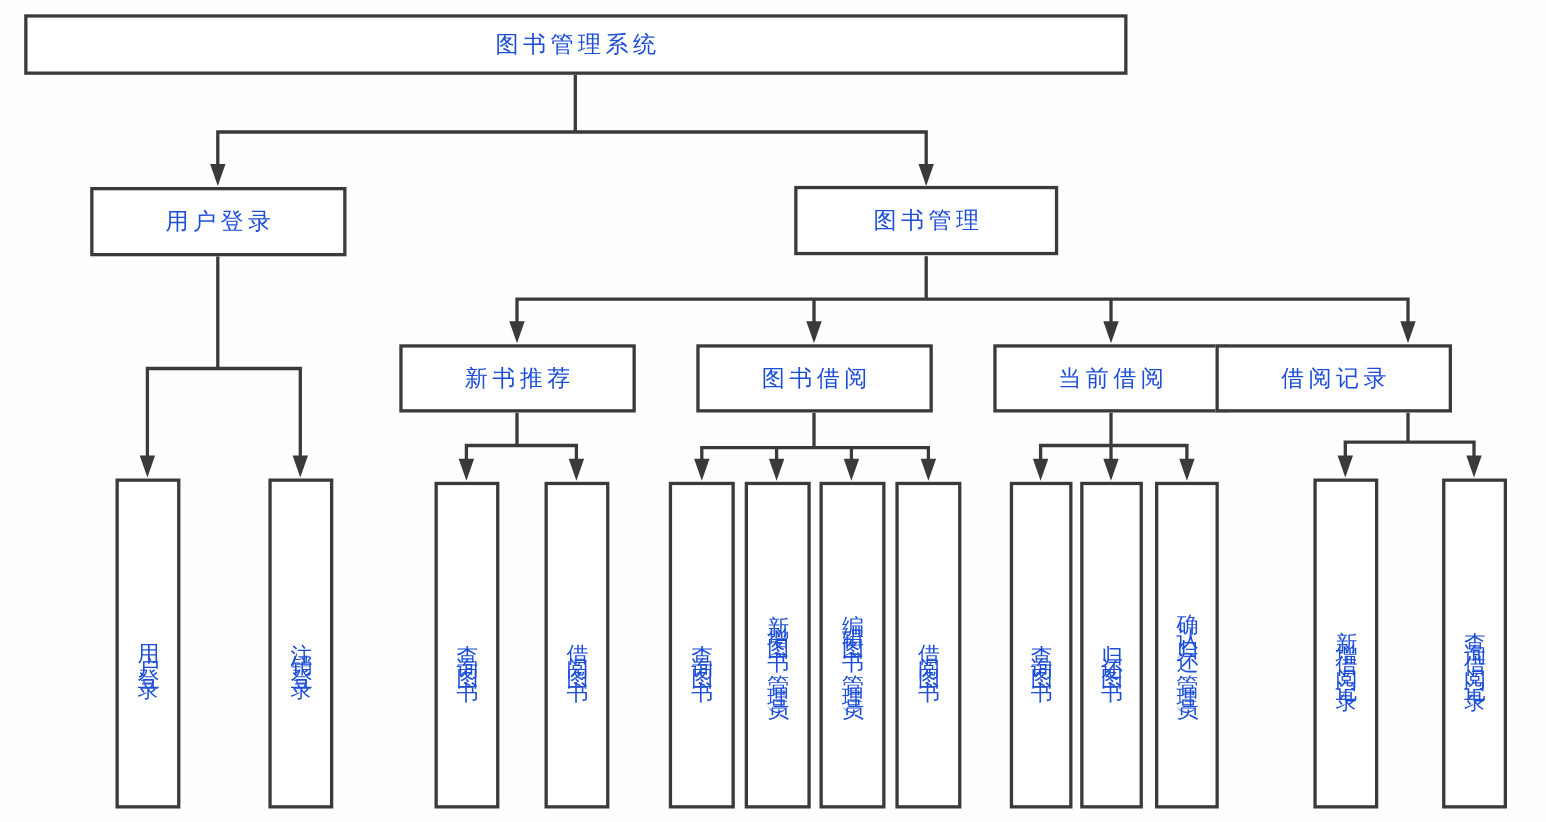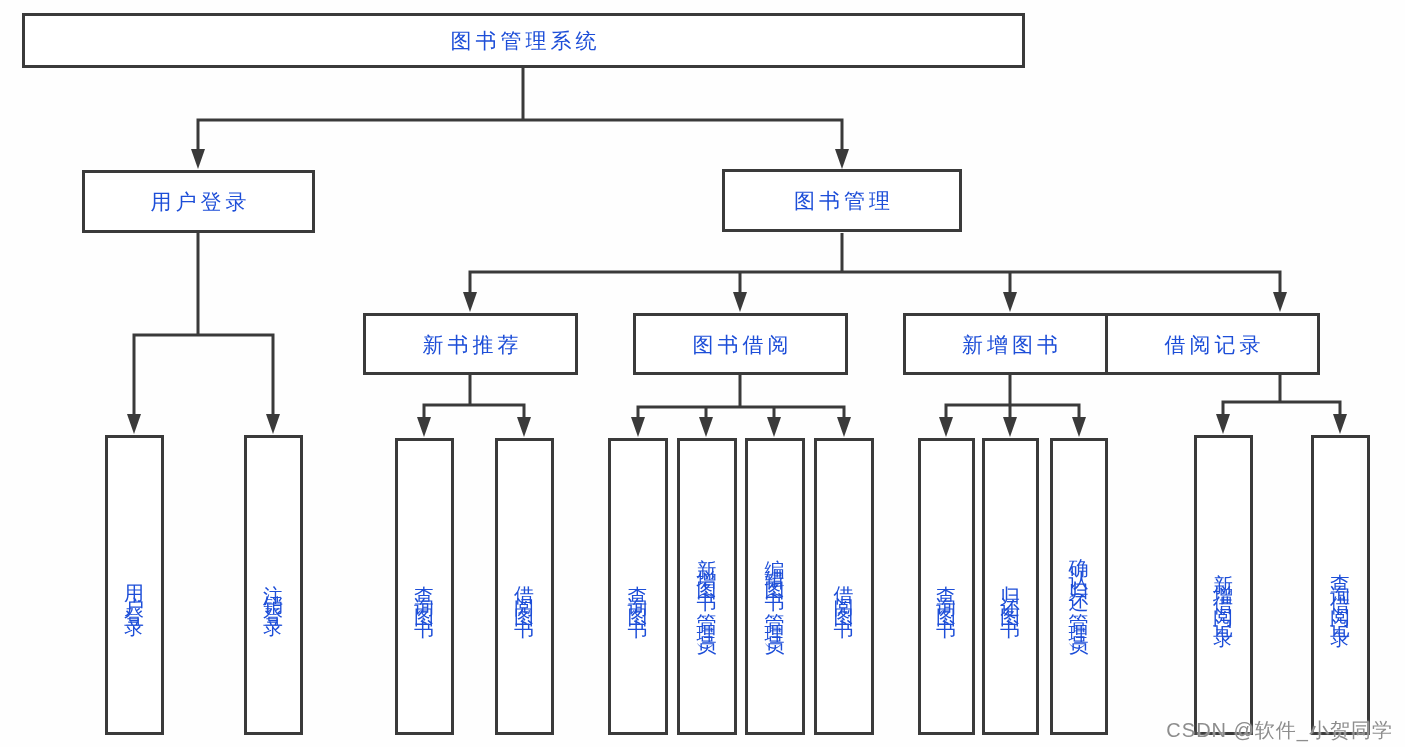--- a/index.html
+++ b/index.html
@@ -73,21 +73,21 @@
     <span class="lbl">图书管理</span>
   </div>
 
   <div class="node h" style="left:363px; top:313px; width:215px; height:62px">
     <span class="lbl">新书推荐</span>
   </div>
   <div class="node h" style="left:633px; top:313px; width:215px; height:62px">
     <span class="lbl">图书借阅</span>
   </div>
   <div class="node h" style="left:903px; top:313px; width:214px; height:62px">
-    <span class="lbl">新增图书</span>
+    <span class="lbl">当前借阅</span>
   </div>
   <div class="node h" style="left:1105px; top:313px; width:215px; height:62px">
     <span class="lbl">借阅记录</span>
   </div>
 
   <div class="node v" style="left:105px; top:435px; width:59px; height:300px">
     <span class="lbl">用户登录</span>
   </div>
   <div class="node v" style="left:244px; top:435px; width:59px; height:300px">
     <span class="lbl">注销登录</span>
@@ -123,15 +123,14 @@
     <span class="lbl">确认归还（管理员）</span>
   </div>
 
   <div class="node v" style="left:1194px; top:435px; width:59px; height:300px">
     <span class="lbl">新增借阅记录</span>
   </div>
   <div class="node v" style="left:1311px; top:435px; width:59px; height:300px">
     <span class="lbl">查询借阅记录</span>
   </div>
 
-  <div class="watermark">CSDN @软件_小贺同学</div>
 
 </div>
 
 </body></html>

